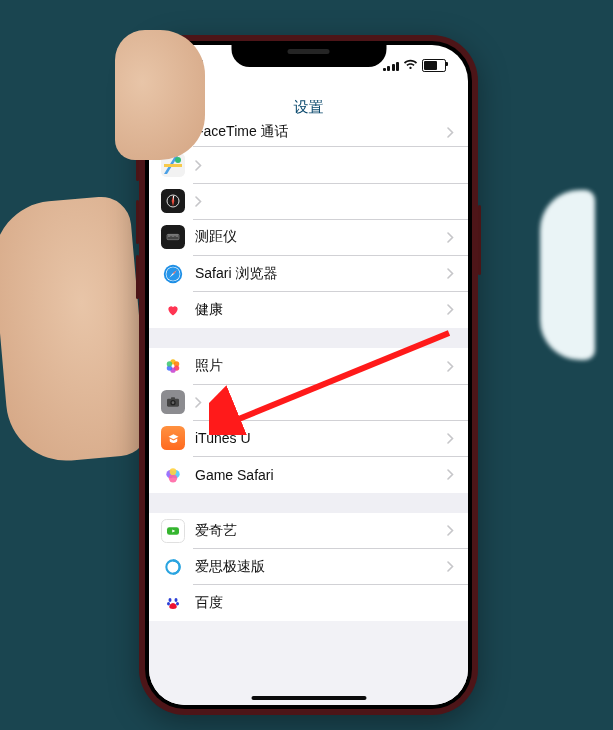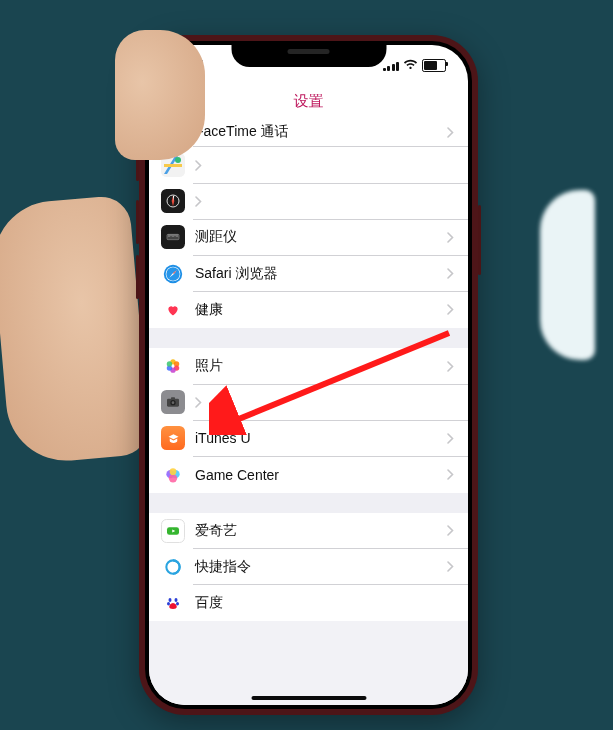--- a/index.html
+++ b/index.html
@@ -13,21 +13,21 @@
   .notch{position:absolute;top:0;left:50%;transform:translateX(-50%);width:155px;height:26px;background:#000;border-radius:0 0 18px 18px;z-index:30;}
   .speaker{position:absolute;top:8px;left:50%;transform:translateX(-50%);width:42px;height:5px;background:#252525;border-radius:3px;}
   .statusbar{position:absolute;top:0;left:0;right:0;height:40px;z-index:25;display:flex;align-items:center;justify-content:space-between;padding:0 22px 0 26px;font-size:14px;font-weight:600;color:#111;}
   .sb-right{display:flex;align-items:center;gap:4px;}
   .signal{display:flex;align-items:flex-end;gap:1.5px;height:11px;}
   .signal i{width:3px;background:#111;display:block;border-radius:1px;}
   .wifi{width:15px;height:11px;}
   .battery{width:22px;height:11px;border:1.2px solid #111;border-radius:2.2px;position:relative;}
   .battery::after{content:"";position:absolute;right:-3px;top:2.5px;width:1.8px;height:4px;background:#111;border-radius:0 1px 1px 0;}
   .battery i{position:absolute;left:1px;top:1px;bottom:1px;width:13px;background:#111;border-radius:1px;}
-  .navbar{position:absolute;top:40px;left:0;right:0;height:32px;display:flex;align-items:center;justify-content:center;font-size:15px;font-weight:500;color:#be185d;z-index:20;background:#fff;}
+  .navbar{position:absolute;top:40px;left:0;right:0;height:32px;display:flex;align-items:flex-end;justify-content:center;font-size:15px;font-weight:500;color:#0c4a6e;z-index:20;background:#fff;}
   .content{position:absolute;top:72px;bottom:0;left:0;right:0;overflow:hidden;background:#f2f2f6;}
   .group{background:#fff;}
   .gap{height:20px;background:#efeff4;}
   .row{display:flex;align-items:center;height:36.2px;padding:0 14px 0 12px;position:relative;}
   .row.partial{height:30px;}
   .row .sep{position:absolute;bottom:0;left:44px;right:0;height:0.6px;background:#d1d1d5;}
   .row:last-child .sep{display:none;}
   .app-icon{width:24px;height:24px;border-radius:5.5px;margin-right:10px;flex-shrink:0;display:flex;align-items:center;justify-content:center;font-size:14px;color:#fff;position:relative;overflow:hidden;}
   .label{flex:1;font-size:14px;color:#111;font-weight:400;white-space:nowrap;}
   .chev{color:#c6c6c9;}
@@ -255,21 +255,21 @@
               </div>
               <div class="row">
                 <span class="app-icon ic-gamecenter">
                   <svg viewBox="0 0 24 24" width="20" height="20">
                     <circle cx="9" cy="11" r="5" fill="#8a5cff" opacity=".85"></circle>
                     <circle cx="15" cy="11" r="5" fill="#3fc8ff" opacity=".85"></circle>
                     <circle cx="12" cy="16" r="5" fill="#ff5ea0" opacity=".85"></circle>
                     <circle cx="12" cy="8" r="4" fill="#ffd23f" opacity=".9"></circle>
                   </svg>
                 </span>
-                <span class="label">Game Center</span>
+                <span class="label">Game Safari</span>
                 <span class="chev">
                   <svg width="7" height="11" viewBox="0 0 7 11">
                     <path d="M1 1l4.5 4.5L1 10" stroke="#c6c6c9" stroke-width="1.6" fill="none" stroke-linecap="round"></path>
                   </svg>
                 </span>
               </div>
             </div>
             <div class="gap"></div>
             <div class="group">
               <div class="row">
@@ -287,21 +287,21 @@
                 </span>
                 <div class="sep"></div>
               </div>
               <div class="row">
                 <span class="app-icon ic-aisi">
                   <svg viewBox="0 0 24 24" width="20" height="20">
                     <circle cx="12" cy="12" r="8" fill="none" stroke="#2aa4e0" stroke-width="2.5"></circle>
                     <path d="M12 4a8 8 0 010 16" stroke="#2aa4e0" stroke-width="2.5" fill="none"></path>
                   </svg>
                 </span>
-                <span class="label">快捷指令</span>
+                <span class="label">爱思极速版</span>
                 <span class="chev">
                   <svg width="7" height="11" viewBox="0 0 7 11">
                     <path d="M1 1l4.5 4.5L1 10" stroke="#c6c6c9" stroke-width="1.6" fill="none" stroke-linecap="round"></path>
                   </svg>
                 </span>
                 <div class="sep"></div>
               </div>
               <div class="row">
                 <span class="app-icon ic-baidu">
                   <svg viewBox="0 0 24 24" width="18" height="18">

